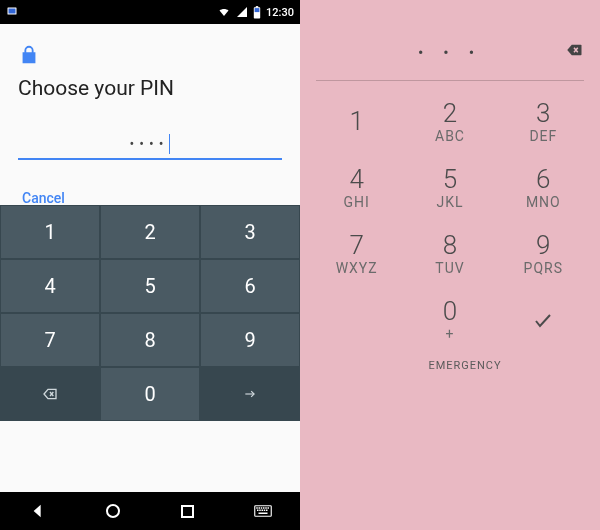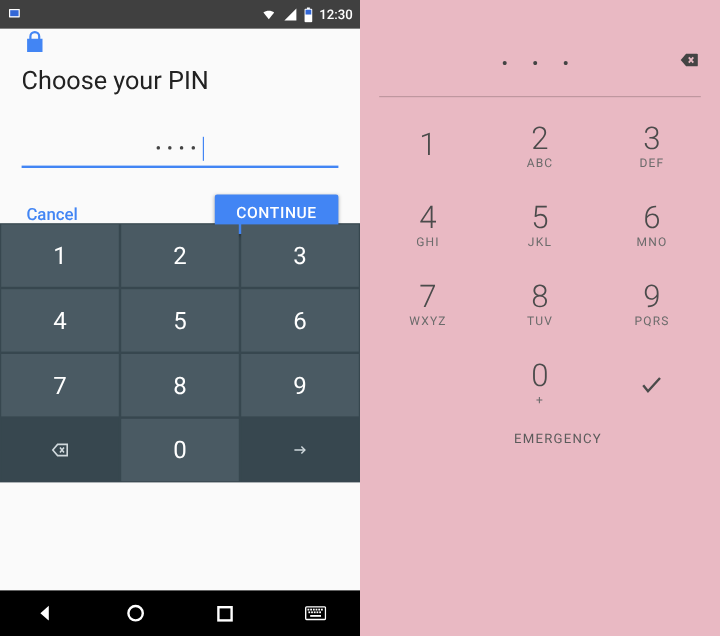--- a/index.html
+++ b/index.html
@@ -2,27 +2,27 @@
 <html><head>
 <meta charset="utf-8">
 <style>
   * { box-sizing: border-box; margin: 0; padding: 0; font-family: Roboto, "Helvetica Neue", Arial, sans-serif; }
   body { background: #fff; }
   .wrap { width: 600px; height: 530px; display: flex; overflow: hidden; position: relative; }
   .phone { width: 50%; height: 100%; position: relative; overflow: hidden; }
 
   
   .left { background: #fafafa; }
-  .statusbar-l { height: 24px; background: #404040; display: flex; align-items: center; color: #fff; font-size: 11px; padding: 0 6px; }
+  .statusbar-l { height: 24px; background: #000000; display: flex; align-items: center; color: #fff; font-size: 11px; padding: 0 6px; }
   .statusbar-l .sb-left { flex: 0 0 auto; }
   .statusbar-l .spacer { flex: 1; }
   .statusbar-l .sb-right { display: flex; align-items: center; gap: 5px; }
   .statusbar-l .sb-right span, .statusbar-l .sb-right svg { display: inline-flex; align-items: center; }
 
-  .pin-body { background: #fafafa; padding: 0 18px 12px 18px; height: 162px; }
+  .pin-body { background: #fafafa; padding: 20px 18px 12px 18px; height: 181px; }
   .lock-row { display:flex; align-items:center; margin-bottom: 6px; }
   .pin-title { font-size: 21px; color: #222; font-weight: 400; }
   .pin-input-row { margin-top: 34px; border-bottom: 2px solid #4285f4; display: flex; align-items: center; justify-content: center; padding-bottom: 4px; position: relative; }
   .pin-dots { letter-spacing: 5px; color: #444; font-size: 14px; }
   .caret { width: 1px; height: 20px; background: #4285f4; display: inline-block; margin-left: 1px; }
   .actions { display: flex; justify-content: space-between; align-items: center; margin-top: 22px; }
   .btn-flat { color: #4285f4; text-transform: none; font-size: 14px; font-weight: 500; background: none; border: none; padding: 8px 4px; cursor: pointer; }
   .btn-raised { background: #4285f4; color: #fff; border: none; font-size: 13px; font-weight: 500; letter-spacing: 0.5px; padding: 9px 18px; border-radius: 2px; box-shadow: 0 1px 3px rgba(0,0,0,0.25); cursor: pointer; }
 
   .kbd { background: #37474f; }
@@ -38,21 +38,21 @@
   .statusbar-r { height: 24px; }
   .entry-row { height: 56px; display: flex; align-items: center; padding: 0 16px; position: relative; }
   .entry-dots { flex: 1; text-align: center; letter-spacing: 8px; font-size: 16px; color: #444; }
   .backspace { position: absolute; right: 14px; }
   .divider-r { height: 1px; background: rgba(0,0,0,0.18); margin: 0 16px; }
 
   .dial { padding: 8px 10px 0 10px; }
   .drow { display: flex; }
   .dkey { flex: 1; height: 66px; display: flex; flex-direction: column; align-items: center; justify-content: center; cursor: pointer; }
   .dkey .num { font-size: 26px; font-weight: 300; color: #4b4b4b; line-height: 1; }
-  .dkey .sub { font-size: 10px; letter-spacing: 1px; color: #6b6b6b; margin-top: 2px; }
+  .dkey .sub { font-size: 14px; letter-spacing: 1px; color: #6b6b6b; margin-top: 2px; }
   .dkey .check svg { display:block; }
 
   .emergency { text-align: center; font-size: 11px; letter-spacing: 1px; color: #5b5b5b; padding: 6px 0 2px 0; margin-left: 30px; }
 
   
   .chevron { position: absolute; left:0; right:0; bottom:0; height: 120px; background:
      linear-gradient(135deg, transparent 60%, #c9c9c9 61%, #c9c9c9 80%, transparent 81%),
      linear-gradient(225deg, transparent 60%, #c9c9c9 61%, #c9c9c9 80%, transparent 81%),
      linear-gradient(135deg, transparent 35%, #ffffff 36%, #ffffff 55%, transparent 56%),
      linear-gradient(225deg, transparent 35%, #ffffff 36%, #ffffff 55%, transparent 56%),
@@ -107,21 +107,20 @@
             </svg>
         </span>
       </div>
       <div class="pin-title">Choose your PIN</div>
       <div class="pin-input-row">
         <span class="pin-dots">••••</span>
         <span class="caret"></span>
       </div>
       <div class="actions">
         <button class="btn-flat">Cancel</button>
-        <button class="btn-raised">CONTINUE</button>
       </div>
     </div>
 
     <div class="kbd">
       <div class="kbd-row">
         <div class="key">1</div>
         <div class="key">2</div>
         <div class="key">3</div>
       </div>
       <div class="kbd-row">

